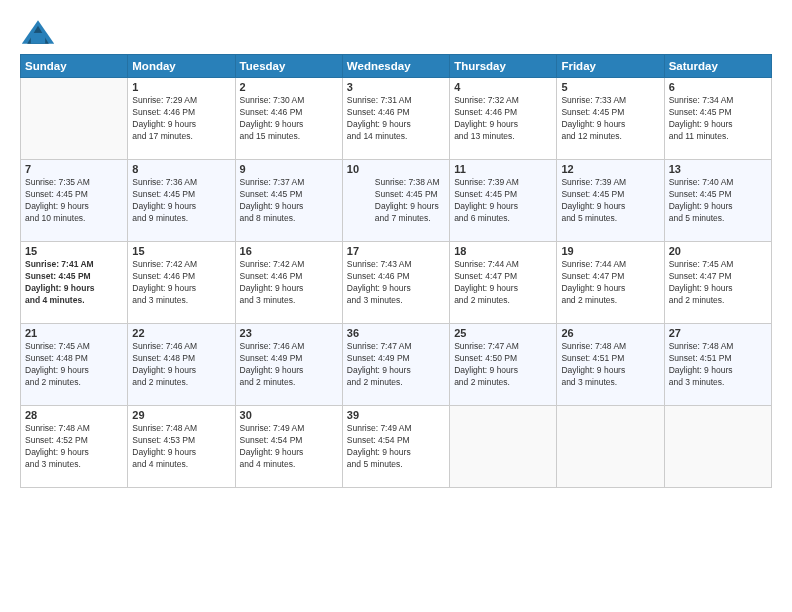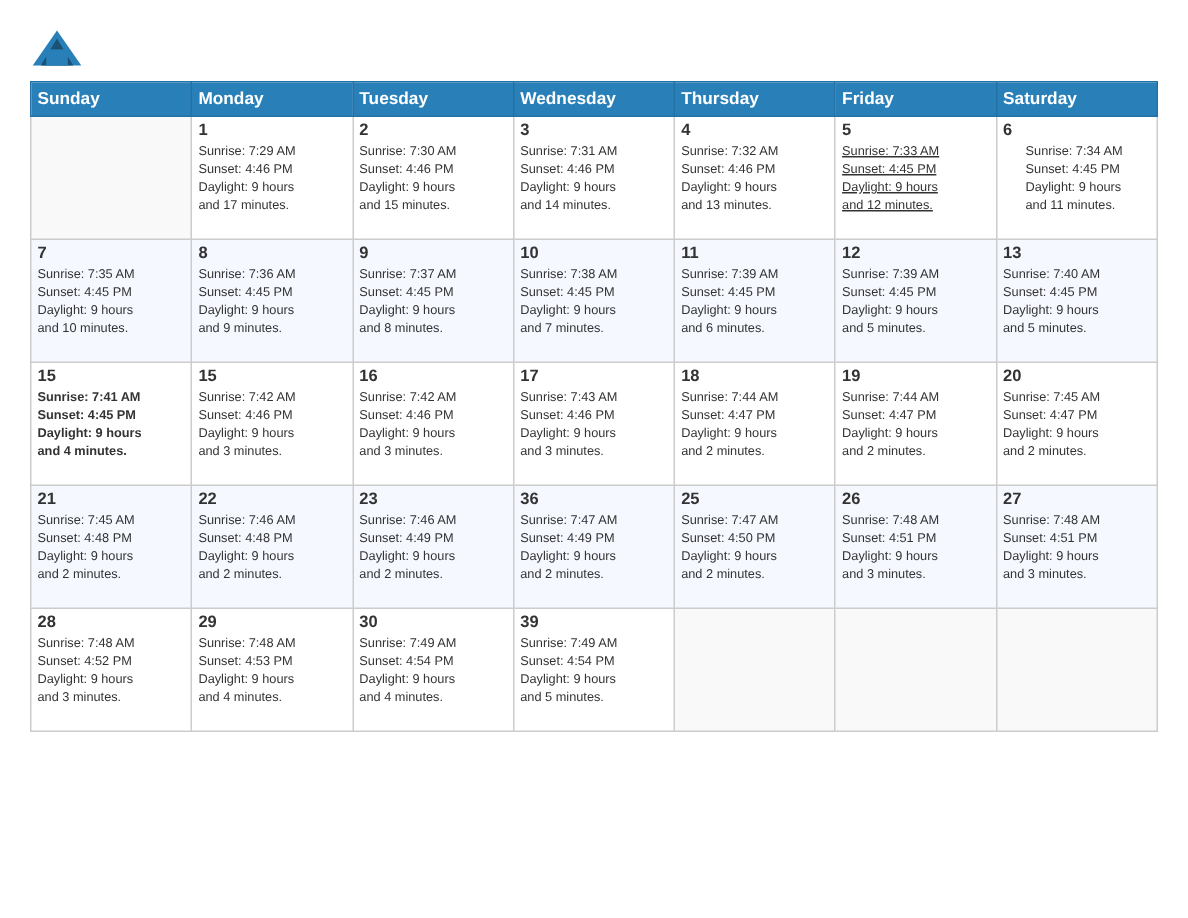--- a/index.html
+++ b/index.html
@@ -156,28 +156,28 @@
           </td>
           <td>
             <span class="day-num">4</span>
             <div class="day-info" style="white-space: pre-line;">Sunrise: 7:32 AM
 Sunset: 4:46 PM
 Daylight: 9 hours
 and 13 minutes.</div>
           </td>
           <td>
             <span class="day-num">5</span>
-            <div class="day-info" style="white-space: pre-line; text-decoration: underline;">Sunrise: 7:33 AM
+            <div class="day-info" style="white-space: pre-line;">Sunrise: 7:33 AM
 Sunset: 4:45 PM
 Daylight: 9 hours
 and 12 minutes.</div>
           </td>
           <td>
             <span class="day-num">6</span>
-            <div class="day-info" style="white-space: pre-line; margin-left: 15px;">Sunrise: 7:34 AM
+            <div class="day-info" style="white-space: pre-line;">Sunrise: 7:34 AM
 Sunset: 4:45 PM
 Daylight: 9 hours
 and 11 minutes.</div>
           </td>
         </tr>
         <tr class="row-shade">
           <td>
             <span class="day-num">7</span>
             <div class="day-info" style="white-space: pre-line;">Sunrise: 7:35 AM
 Sunset: 4:45 PM
@@ -193,21 +193,21 @@
           </td>
           <td>
             <span class="day-num">9</span>
             <div class="day-info" style="white-space: pre-line;">Sunrise: 7:37 AM
 Sunset: 4:45 PM
 Daylight: 9 hours
 and 8 minutes.</div>
           </td>
           <td>
             <span class="day-num">10</span>
-            <div class="day-info" style="white-space: pre-line;">Sunrise: 7:38 AM
+            <div class="day-info" style="white-space: pre-line; margin-left: 28px;">Sunrise: 7:38 AM
 Sunset: 4:45 PM
 Daylight: 9 hours
 and 7 minutes.</div>
           </td>
           <td>
             <span class="day-num">11</span>
             <div class="day-info" style="white-space: pre-line;">Sunrise: 7:39 AM
 Sunset: 4:45 PM
 Daylight: 9 hours
 and 6 minutes.</div>

